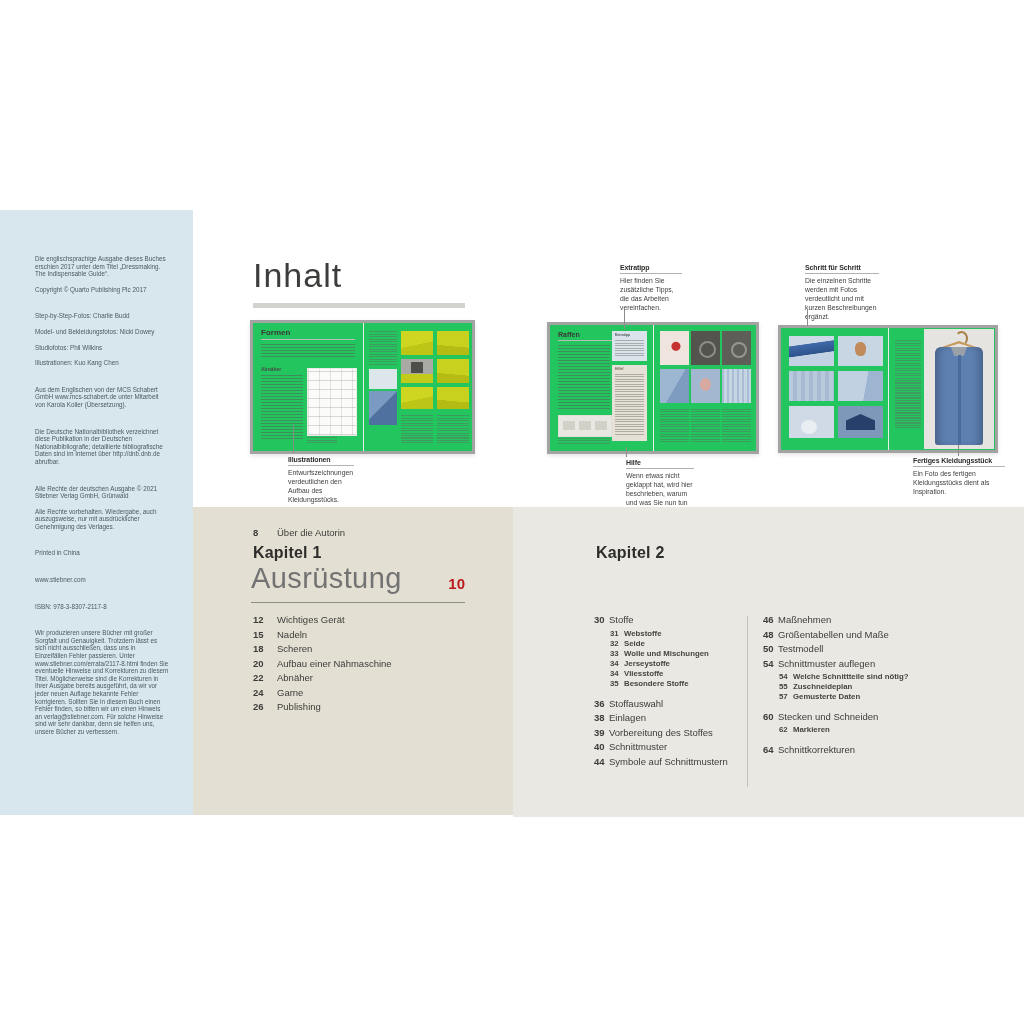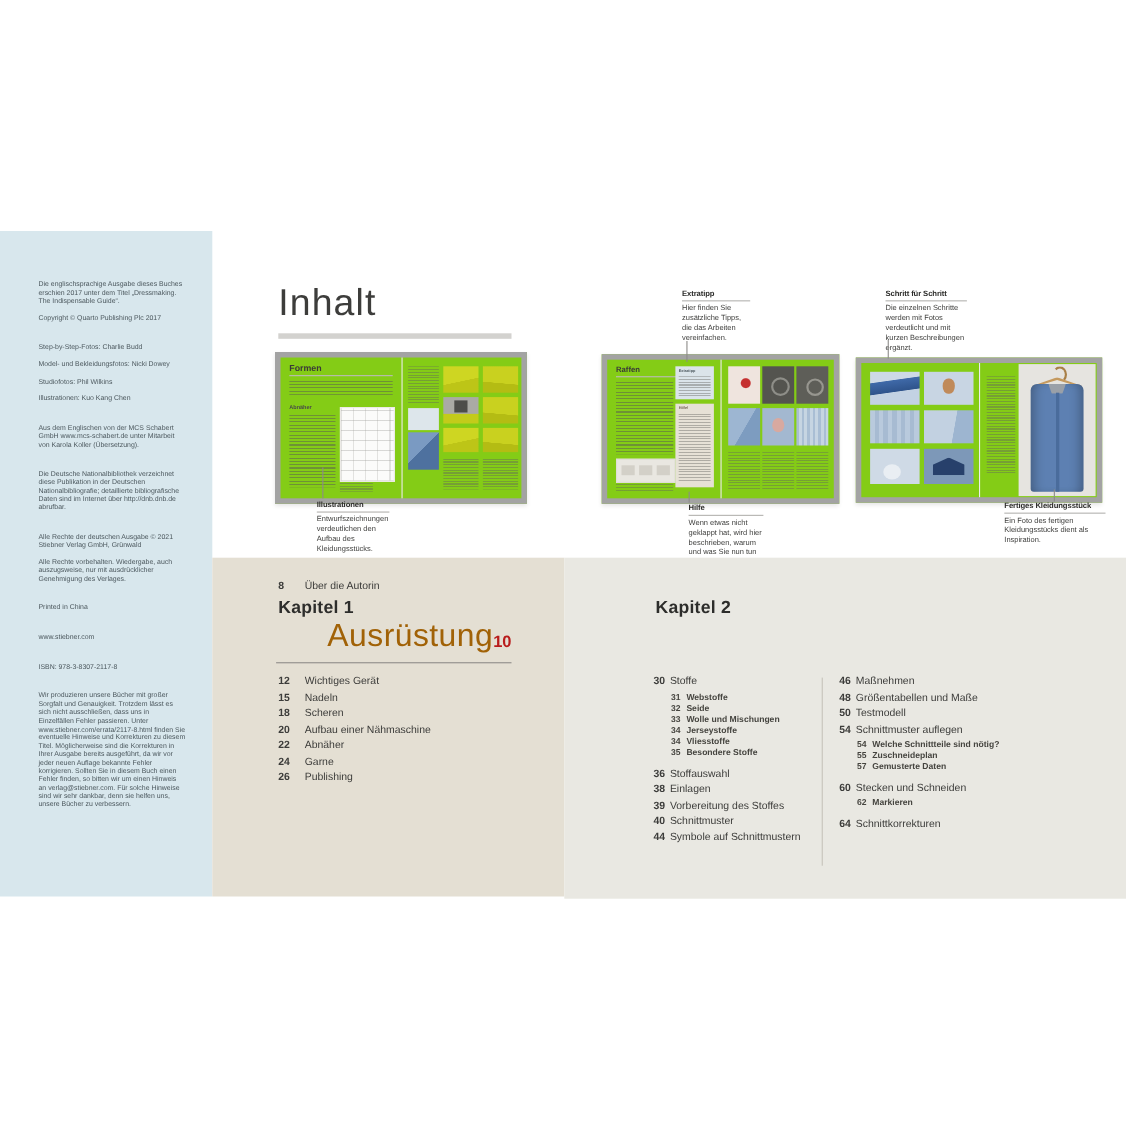--- a/index.html
+++ b/index.html
@@ -10,21 +10,21 @@
   .sidebar{position:absolute;left:0;top:210px;width:193px;height:605px;background:#d8e7ed;}
   .imprint{position:absolute;left:35px;top:45px;width:134px;color:#4c585e;}
   .imprint p.imp{margin:0 0 8px 0;font-size:6.3px;line-height:7.6px;}
   .imprint p.imp.lg{margin-bottom:19px;}
 
   
   .inhalt{position:absolute;left:253px;top:256px;font-size:34px;font-weight:300;letter-spacing:1px;color:#3d3d3b;}
   .inhalt-bar{position:absolute;left:253px;top:303px;width:212px;height:5px;background:#d3d2cf;}
 
   
-  .spread{position:absolute;background:#84cc16;border:5px solid #a3a3a3;box-shadow:0 2px 4px rgba(0,0,0,.10);}
+  .spread{position:absolute;background:#22c55e;border:3px solid #a3a3a3;box-shadow:0 2px 4px rgba(0,0,0,.10);}
   .spread *{position:absolute;}
   .split{top:0;bottom:0;width:1px;background:#ececea;}
   .tl{background-image:repeating-linear-gradient(to bottom,rgba(88,88,84,.50) 0,rgba(88,88,84,.50) 1px,transparent 1px,transparent 3px);}
   .tl-sm{background-image:repeating-linear-gradient(to bottom,rgba(98,98,94,.42) 0,rgba(98,98,94,.42) 1px,transparent 1px,transparent 2.5px);}
   .mini-h{font-size:8px;font-weight:bold;color:#3a3a38;}
   .mini-h2{font-size:5px;font-weight:bold;color:#4a4a48;}
   .mini-rule{height:1px;background:#bcbbb8;}
   .chart{background:linear-gradient(168deg,#ced622 55%,#bdc517 56%);}
   .chart2{background:linear-gradient(185deg,#c9d11f 62%,#b4bc13 63%);}
 
@@ -35,21 +35,21 @@
   .callout{position:absolute;width:1px;background:#8d8c89;z-index:5;}
 
   
   .panel-left{position:absolute;left:193px;top:507px;width:320px;height:308px;background:#e4dfd3;}
   .panel-right{position:absolute;left:513px;top:507px;width:511px;height:310px;background:#e9e8e2;}
 
   .about{position:absolute;left:253px;top:527px;font-size:9.5px;display:flex;}
   .about .num{font-weight:bold;width:24px;}
   .kicker{position:absolute;font-size:16px;font-weight:bold;color:#2d2d2b;letter-spacing:.2px;}
   .chap-head{position:absolute;display:flex;align-items:flex-end;border-bottom:1px solid #8f8d89;padding-bottom:7px;}
-  .chap-title{font-size:29px;font-weight:300;letter-spacing:.4px;color:#a16207;flex:1;text-align:right;}
+  .chap-title{font-size:29px;font-weight:300;letter-spacing:.4px;color:#737373;flex:1;}
   .chap-page{font-size:15px;font-weight:bold;color:#b91c1c;padding-bottom:3px;}
 
   .toc{position:absolute;}
   .toc-row{display:flex;font-size:9.5px;line-height:10.5px;color:#3c3c3a;margin-bottom:4px;align-items:center;}
   .toc-row .num{font-weight:bold;flex:none;}
   .toc-row .lbl{flex:1;}
   .toc-k1 .toc-row .num{width:24px;}
   .toc-k2 .toc-row .num{width:15px;}
   .toc-subgroup{margin:1px 0 10px 0;font-weight:bold;}
   .toc-sub-row{display:flex;font-size:7.8px;line-height:8.5px;color:#45443f;margin-bottom:1.7px;}

